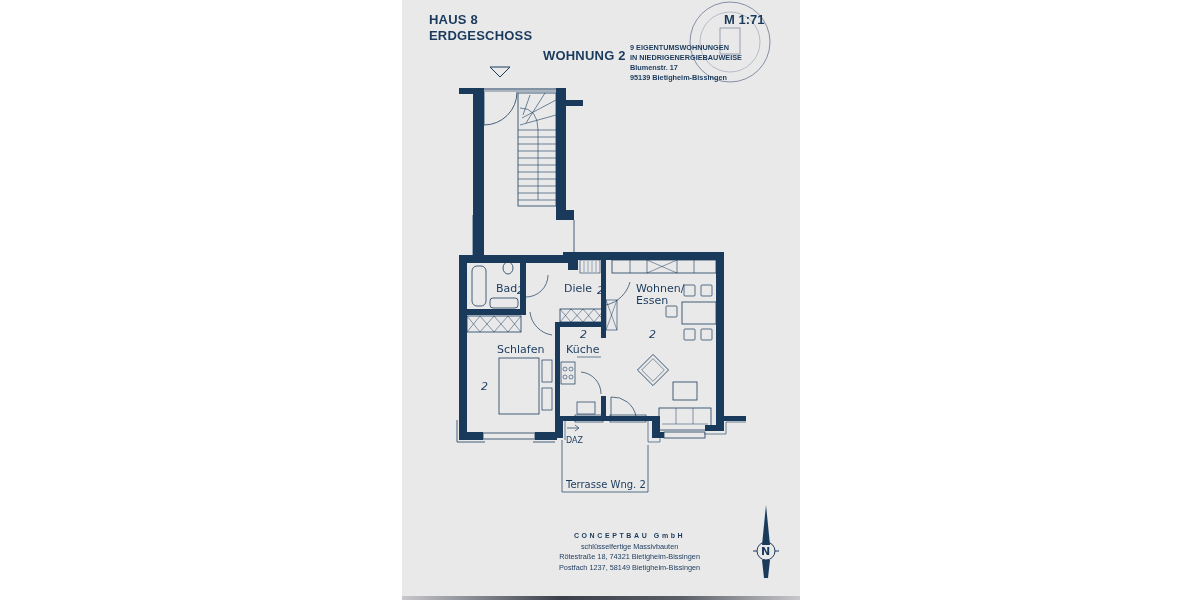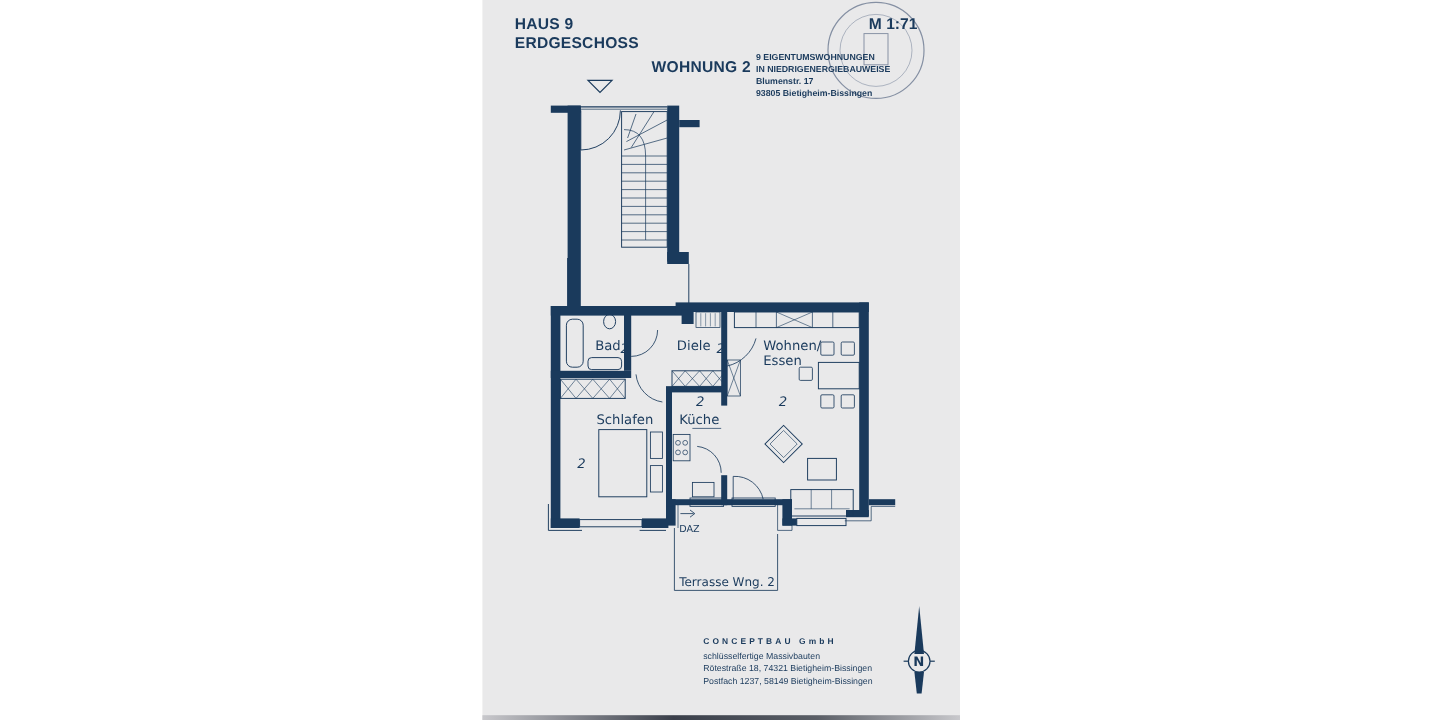--- a/index.html
+++ b/index.html
@@ -12,35 +12,35 @@
   .company { position: absolute; color: #1a3a5c; font-size: 7.3px; line-height: 10.5px; }
   .company .name { font-weight: bold; letter-spacing: 2.6px; font-size: 7px; }
   svg text { font-family: "DejaVu Sans", sans-serif; fill: #1a3a5c; }
 </style>
 </head>
 <body>
 
 <div class="sheet"></div>
 <div class="sheet-bottom-edge"></div>
 
-<div class="title" style="left:429px; top:12px;">HAUS 9</div>
+<div class="title" style="left:429px; top:12px;">HAUS 8</div>
 <div class="title" style="left:429px; top:28px;text-align:center;">ERDGESCHOSS</div>
 <div class="title" style="left:543px; top:28px;margin-top:20px;">WOHNUNG 2</div>
 
 <svg style="position:absolute; left:680px; top:0;" width="100" height="95">
   <circle cx="50" cy="42" r="40" fill="none" stroke="#5a6a85" stroke-width="1" opacity="0.7"></circle>
   <circle cx="50" cy="42" r="30" fill="none" stroke="#5a6a85" stroke-width="0.6" opacity="0.6"></circle>
   <rect x="40" y="28" width="20" height="26" fill="none" stroke="#5a6a85" stroke-width="0.8" opacity="0.7"></rect>
 </svg>
 <div class="scale" style="left:724px; top:12px;text-align:center;">M 1:71</div>
 <div class="stamp-info" style="left:630px; top:43px;">
   <div>9 EIGENTUMSWOHNUNGEN</div>
   <div>IN NIEDRIGENERGIEBAUWEISE</div>
   <div>Blumenstr. 17</div>
-  <div>93805 Bietigheim-Bissingen</div>
+  <div>95139 Bietigheim-Bissingen</div>
 </div>
 
 <svg style="position:absolute; left:0; top:0;" width="1200" height="600">
   <g stroke="#1a3a5c" fill="none">
 
     <polygon points="490,67 510,67 500,77" stroke-width="1"></polygon>
 
     <rect x="459" y="88" width="25" height="6" fill="#1a3a5c" stroke="none"></rect>
     <rect x="473" y="88" width="11" height="168" fill="#1a3a5c" stroke="none"></rect>
     <rect x="556" y="88" width="10" height="130" fill="#1a3a5c" stroke="none"></rect>
@@ -200,18 +200,18 @@
   <text x="649" y="338" font-size="11" font-style="italic">2</text>
   <text x="497" y="353" font-size="11">Schlafen</text>
   <text x="481" y="390" font-size="11" font-style="italic">2</text>
   <text x="566" y="353" font-size="11">Küche</text>
   <text x="580" y="338" font-size="11" font-style="italic">2</text>
   <text x="566" y="443" font-size="8">DAZ</text>
   <text x="566" y="488" font-size="10">Terrasse  Wng. 2</text>
   <text x="761" y="555" font-size="11" font-weight="bold">N</text>
 </svg>
 
-<div class="company" style="left:586px; top:531px;">
+<div class="company" style="left:559px; top:531px;text-align:center;">
   <div class="name">CONCEPTBAU GmbH</div>
   <div>schlüsselfertige Massivbauten</div>
   <div>Rötestraße 18, 74321 Bietigheim-Bissingen</div>
   <div>Postfach 1237, 58149 Bietigheim-Bissingen</div>
 </div>
 
 </body></html>

